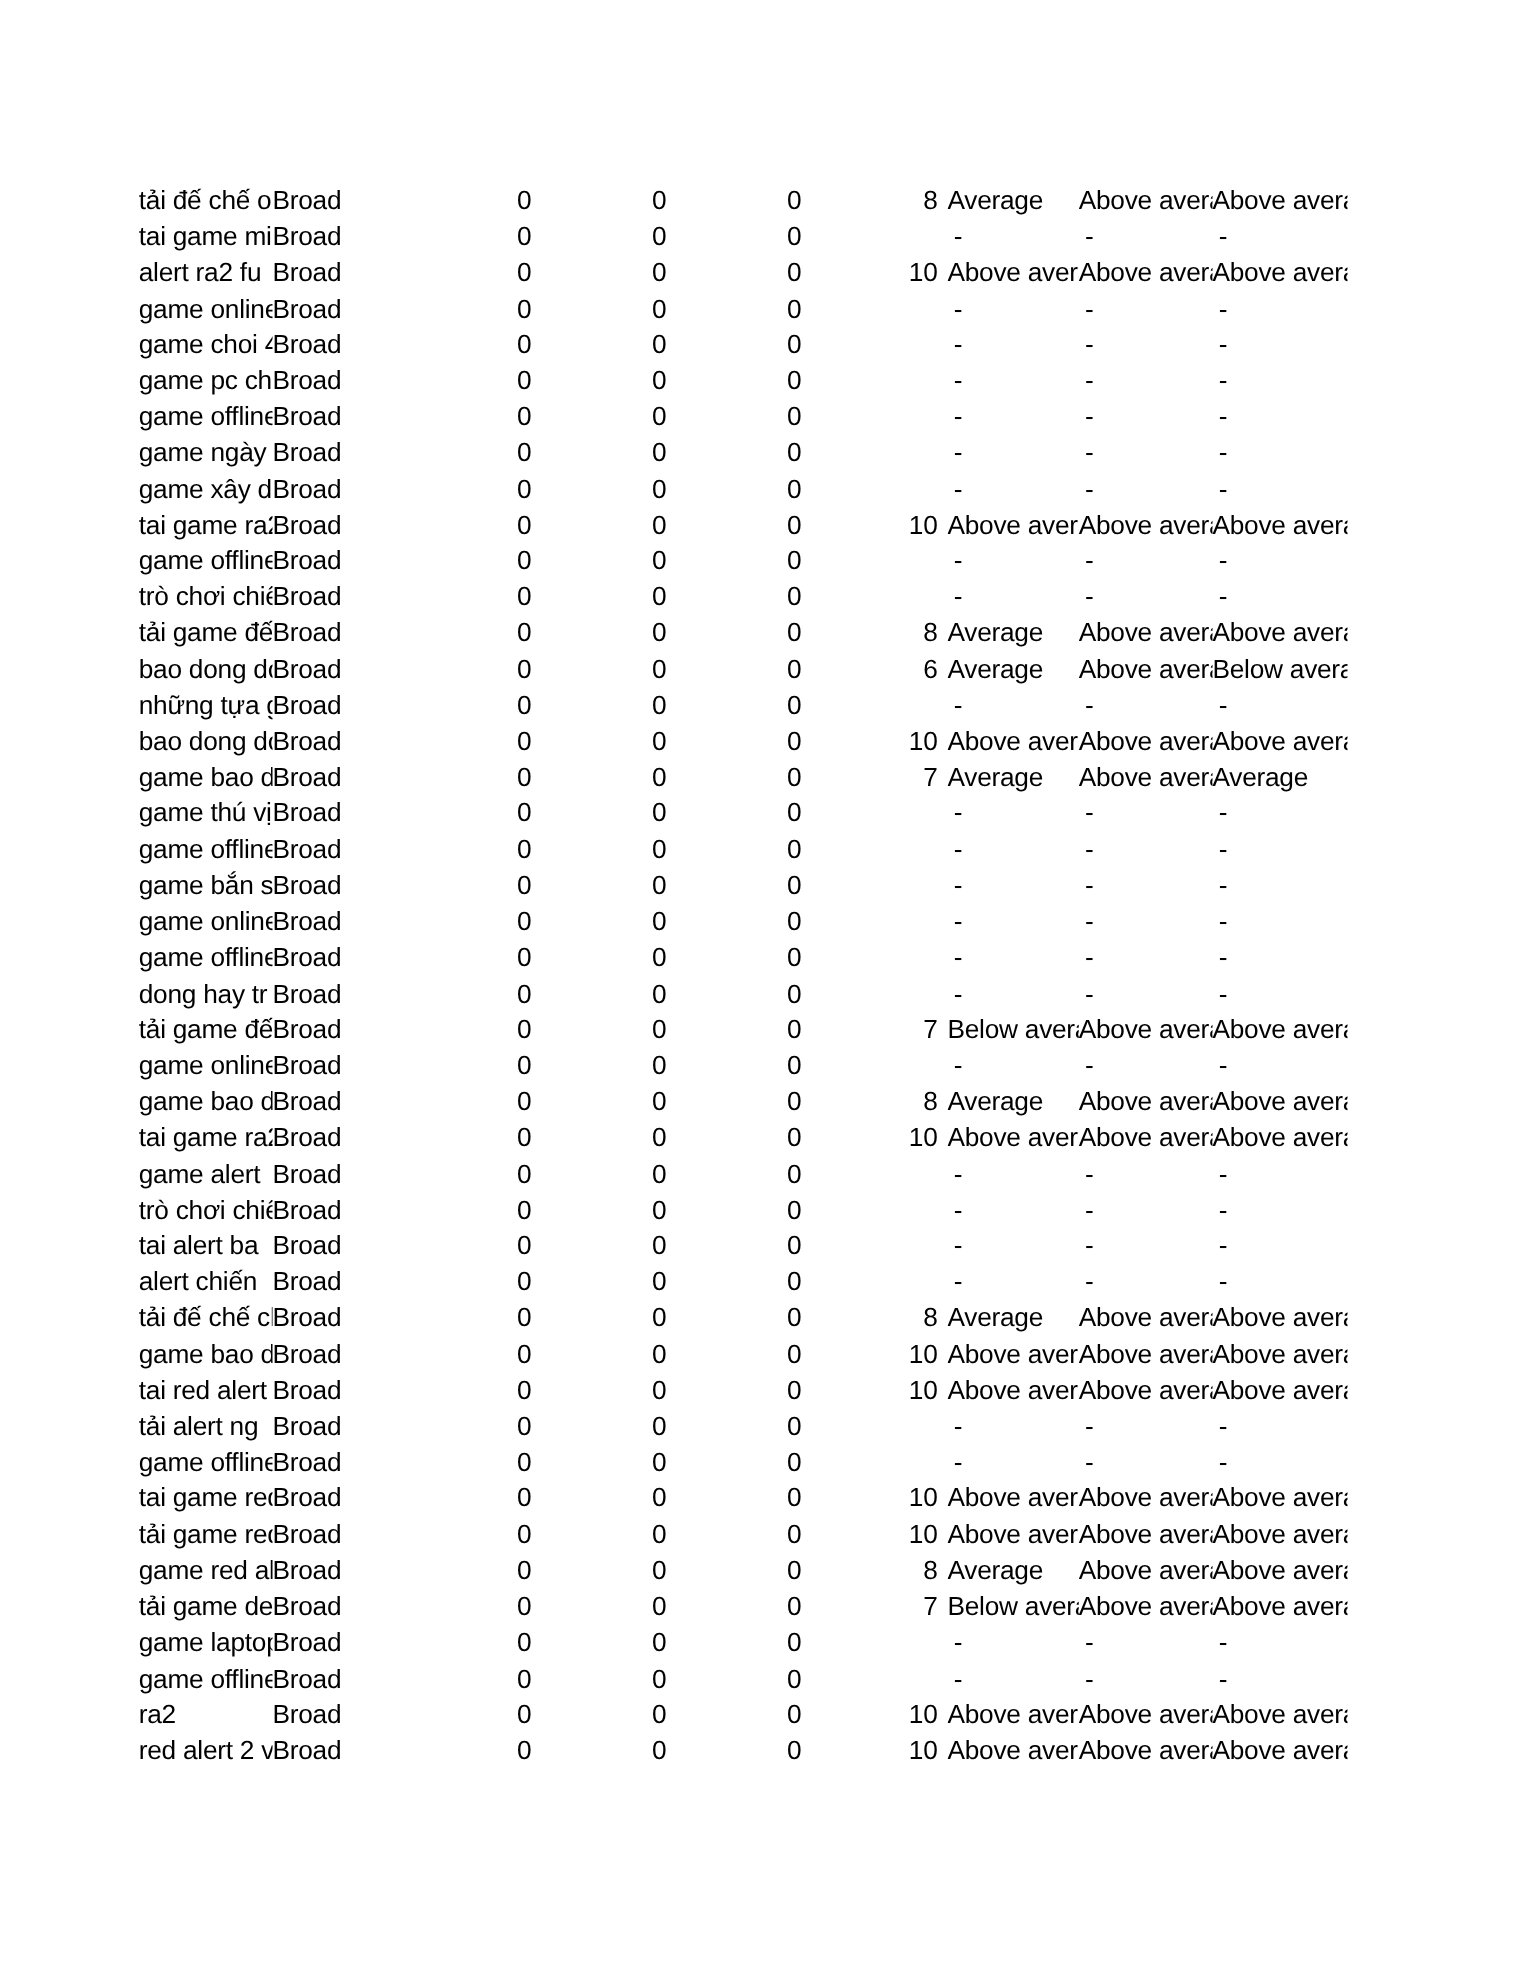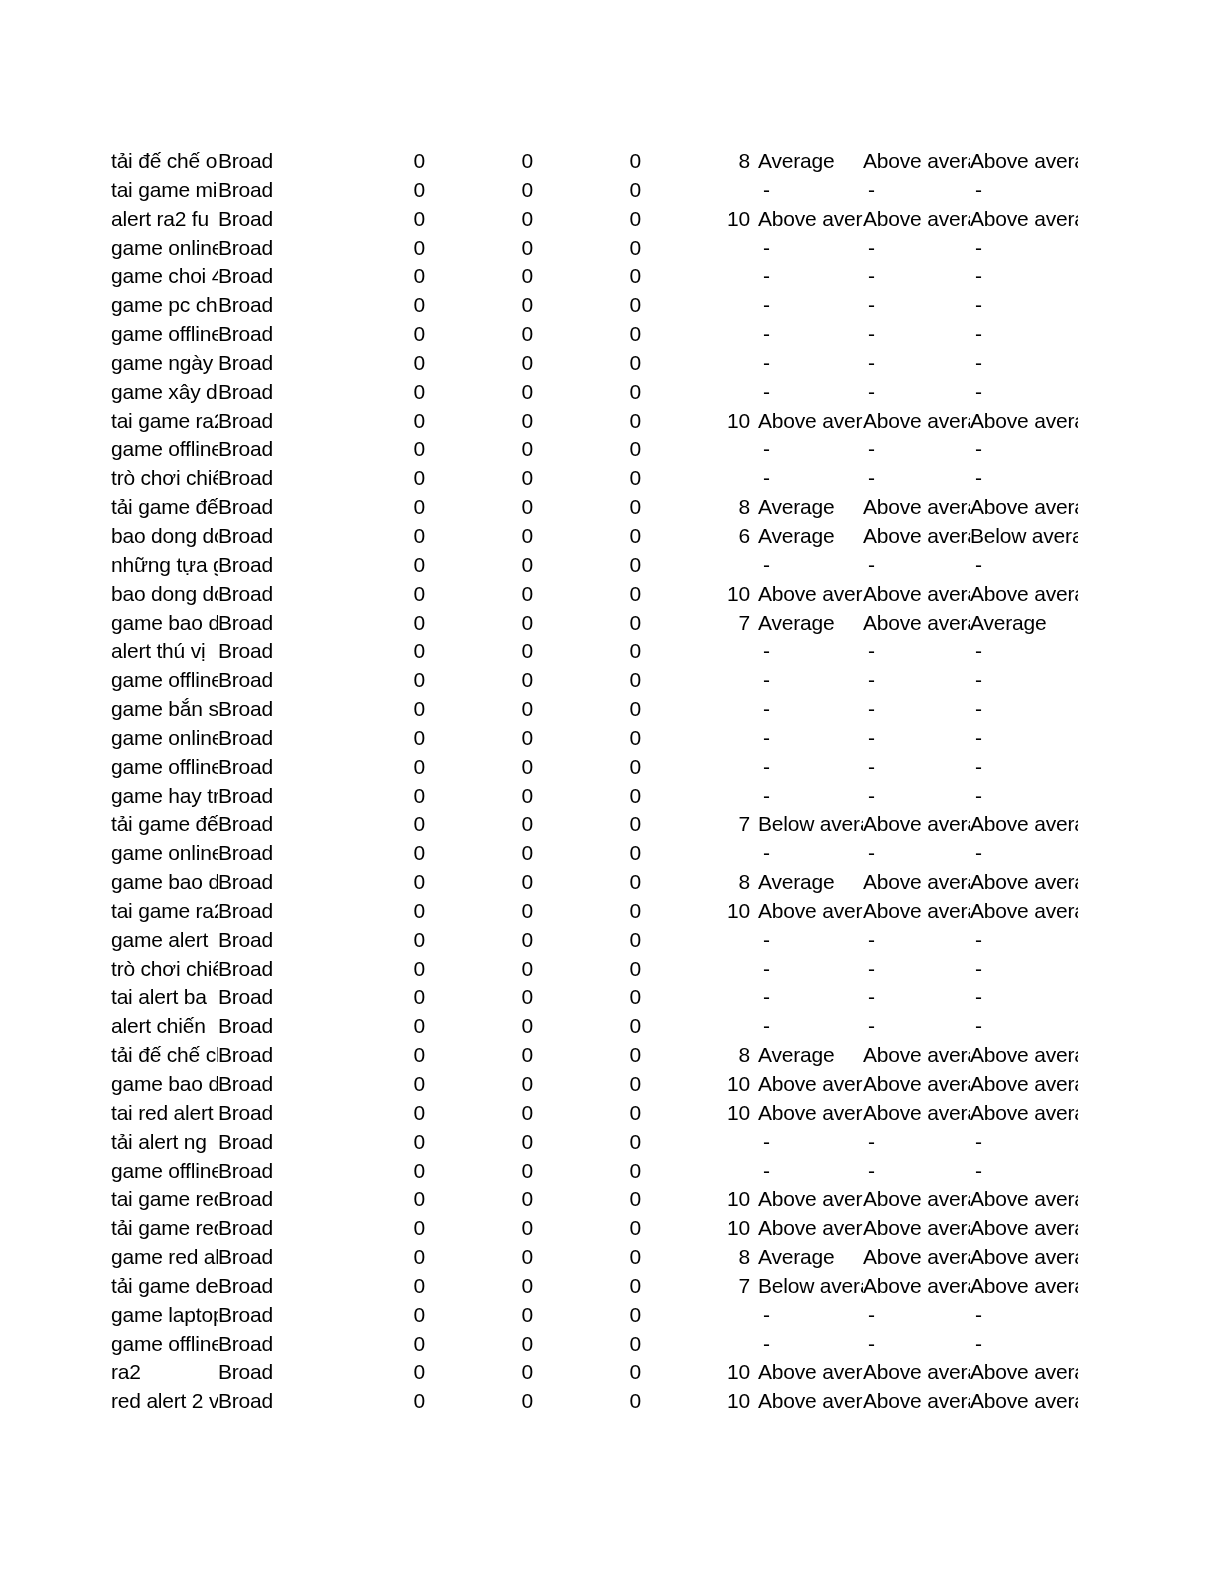--- a/index.html
+++ b/index.html
@@ -228,21 +228,21 @@
     <div class="cell col-match">Broad</div>
     <div class="cell col-num">0</div>
     <div class="cell col-num">0</div>
     <div class="cell col-num">0</div>
     <div class="cell col-score">7</div>
     <div class="cell col-r1">Average</div>
     <div class="cell col-r2">Above average</div>
     <div class="cell col-r3">Average</div>
   </div>
       <div class="row">
-    <div class="cell col-keyword">alert thú vị</div>
+    <div class="cell col-keyword">game thú vị</div>
     <div class="cell col-match">Broad</div>
     <div class="cell col-num">0</div>
     <div class="cell col-num">0</div>
     <div class="cell col-num">0</div>
     <div class="cell col-score"></div>
     <div class="cell col-r1 dash">-</div>
     <div class="cell col-r2 dash">-</div>
     <div class="cell col-r3 dash">-</div>
   </div>
       <div class="row">
@@ -283,21 +283,21 @@
     <div class="cell col-match">Broad</div>
     <div class="cell col-num">0</div>
     <div class="cell col-num">0</div>
     <div class="cell col-num">0</div>
     <div class="cell col-score"></div>
     <div class="cell col-r1 dash">-</div>
     <div class="cell col-r2 dash">-</div>
     <div class="cell col-r3 dash">-</div>
   </div>
       <div class="row">
-    <div class="cell col-keyword">game hay tr</div>
+    <div class="cell col-keyword">dong hay tr</div>
     <div class="cell col-match">Broad</div>
     <div class="cell col-num">0</div>
     <div class="cell col-num">0</div>
     <div class="cell col-num">0</div>
     <div class="cell col-score"></div>
     <div class="cell col-r1 dash">-</div>
     <div class="cell col-r2 dash">-</div>
     <div class="cell col-r3 dash">-</div>
   </div>
       <div class="row">

